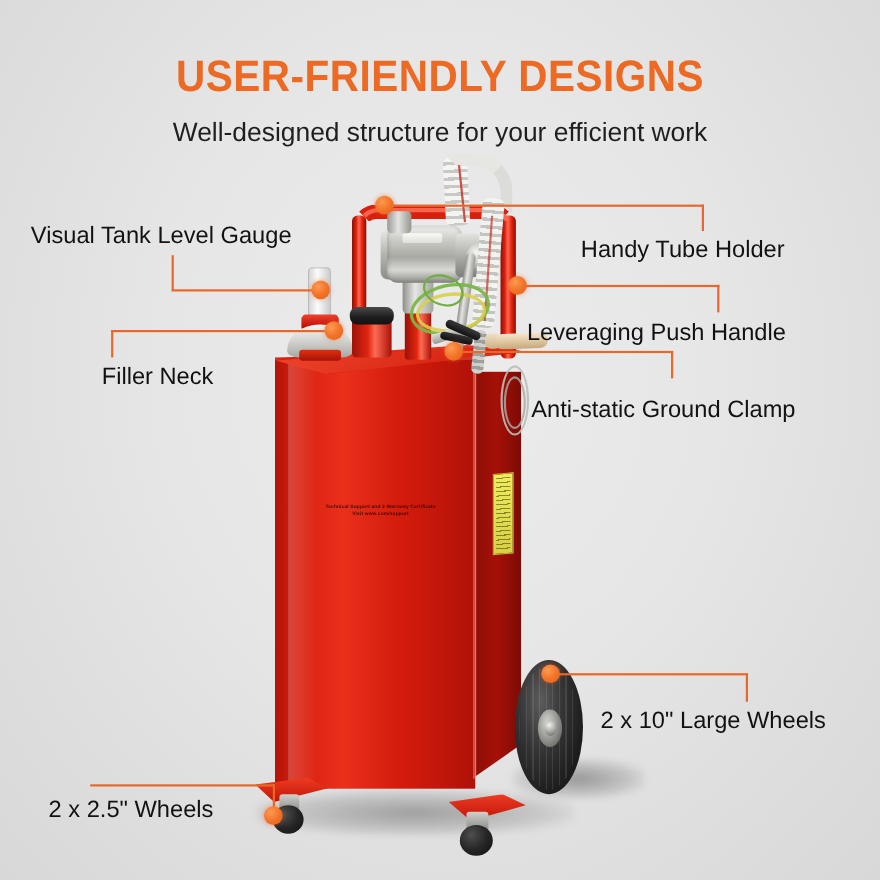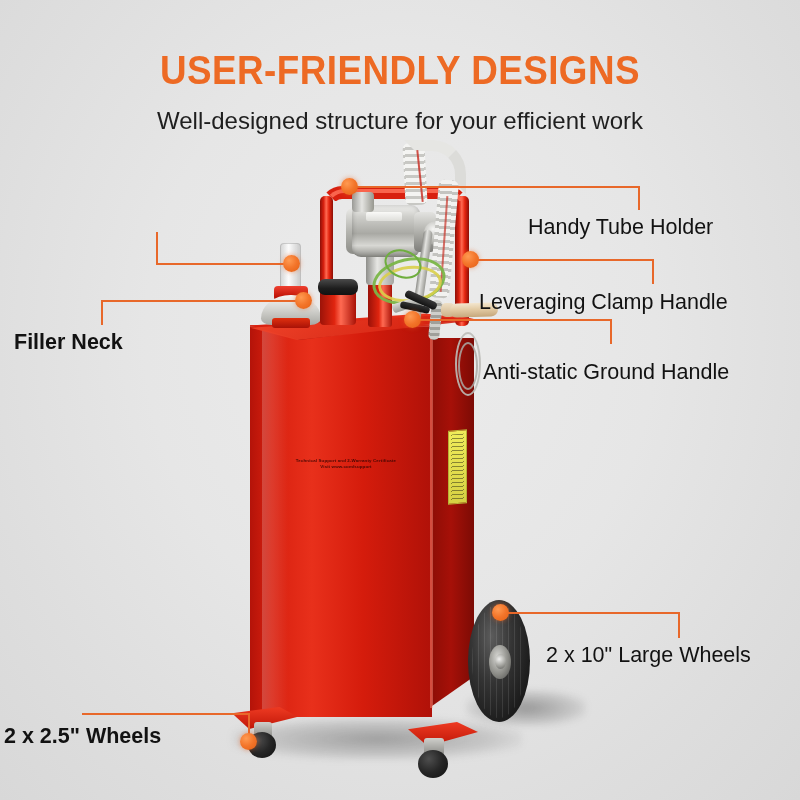--- a/index.html
+++ b/index.html
@@ -19,21 +19,21 @@
     color:#ED6A24;transform:scaleX(.92);transform-origin:50% 50%;
     white-space:nowrap;
   }
   .subtitle{
     position:absolute;top:107px;left:0;width:800px;text-align:center;
     font-size:24px;color:#1f1f1f;white-space:nowrap;
   }
 
   
   .callout{position:absolute;font-size:21.5px;color:#121212;white-space:nowrap;line-height:1.32;}
-  .callout.two-line{white-space:normal;text-align:left;font-weight:bold;}
+  .callout.two-line{white-space:normal;text-align:right;}
 
   
   .lead{position:absolute;background:#E8682A;}
   .lead.h{height:2px;}
   .lead.v{width:2px;}
   .dot{
     position:absolute;width:17px;height:17px;border-radius:50%;
     background:radial-gradient(circle at 36% 32%, #FF9A52 0%, #F3752A 48%, #E35F14 100%);
     box-shadow:0 0 5px rgba(236,99,34,.55);
   }
@@ -395,45 +395,46 @@
     <div class="bigwheel-axle"></div>
 
     <div class="caster-plate-l"></div>
     <div class="caster-l-fork"></div>
     <div class="caster-l-wheel"></div>
     <div class="caster-plate-r"></div>
     <div class="caster-r-fork"></div>
     <div class="caster-r-wheel"></div>
   </div>
 
+  <div class="callout" style="left:28px;top:200px;">Visual Tank Level Gauge</div>
   <div class="lead v" style="left:156px;top:232px;height:32px;"></div>
   <div class="lead h" style="left:156px;top:263px;width:135px;"></div>
   <div class="dot" style="left:283px;top:255px;"></div>
 
   <div class="lead h" style="left:101px;top:300px;width:202px;"></div>
   <div class="lead v" style="left:101px;top:300px;height:25px;"></div>
   <div class="dot" style="left:295px;top:292px;"></div>
   <div class="callout two-line" style="left:14px;top:328px;width:180px;">
     <div>Filler Neck</div>
   </div>
 
   <div class="lead h" style="left:349px;top:186px;width:291px;"></div>
   <div class="lead v" style="left:638px;top:186px;height:24px;"></div>
   <div class="dot" style="left:341px;top:178px;"></div>
   <div class="callout" style="left:528px;top:213px;">Handy Tube Holder</div>
 
   <div class="lead h" style="left:470px;top:259px;width:184px;"></div>
   <div class="lead v" style="left:652px;top:259px;height:25px;"></div>
   <div class="dot" style="left:462px;top:251px;"></div>
-  <div class="callout" style="left:479px;top:288px;">Leveraging Clamp Handle</div>
+  <div class="callout" style="left:479px;top:288px;">Leveraging Push Handle</div>
 
   <div class="lead h" style="left:412px;top:319px;width:200px;"></div>
   <div class="lead v" style="left:610px;top:319px;height:25px;"></div>
   <div class="dot" style="left:404px;top:311px;"></div>
-  <div class="callout" style="left:483px;top:358px;">Anti-static Ground Handle</div>
+  <div class="callout" style="left:483px;top:358px;">Anti-static Ground Clamp</div>
 
   <div class="lead h" style="left:500px;top:612px;width:180px;"></div>
   <div class="lead v" style="left:678px;top:612px;height:26px;"></div>
   <div class="dot" style="left:492px;top:604px;"></div>
   <div class="callout" style="left:546px;top:641px;">2 x 10" Large Wheels</div>
 
   <div class="lead h" style="left:82px;top:713px;width:168px;"></div>
   <div class="lead v" style="left:248px;top:713px;height:28px;"></div>
   <div class="dot" style="left:240px;top:733px;"></div>
   <div class="callout two-line" style="left:4px;top:722px;width:190px;">

